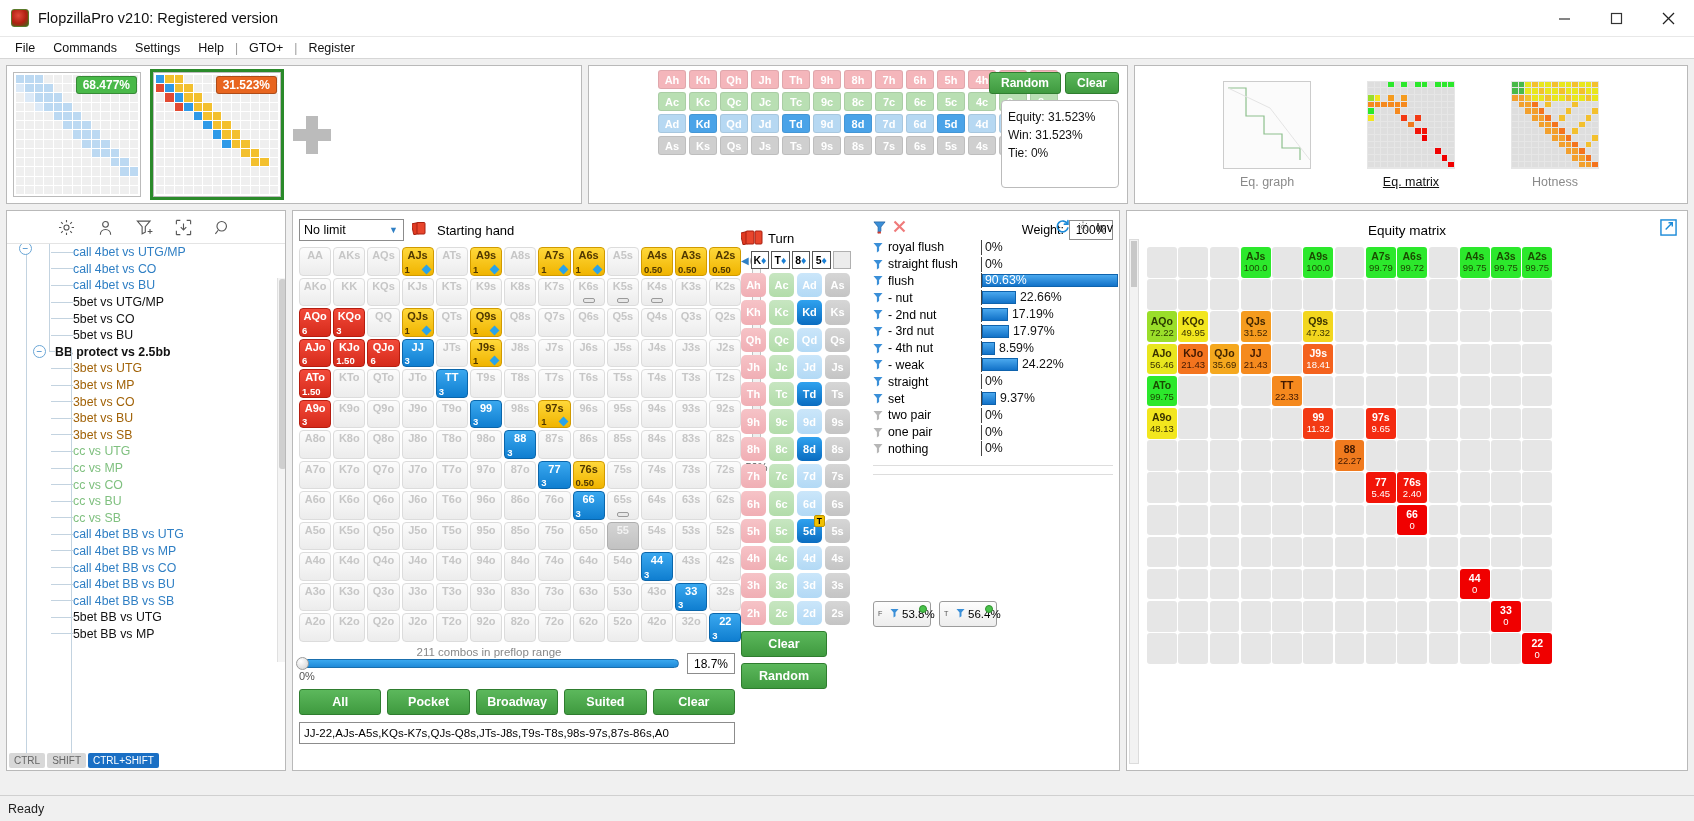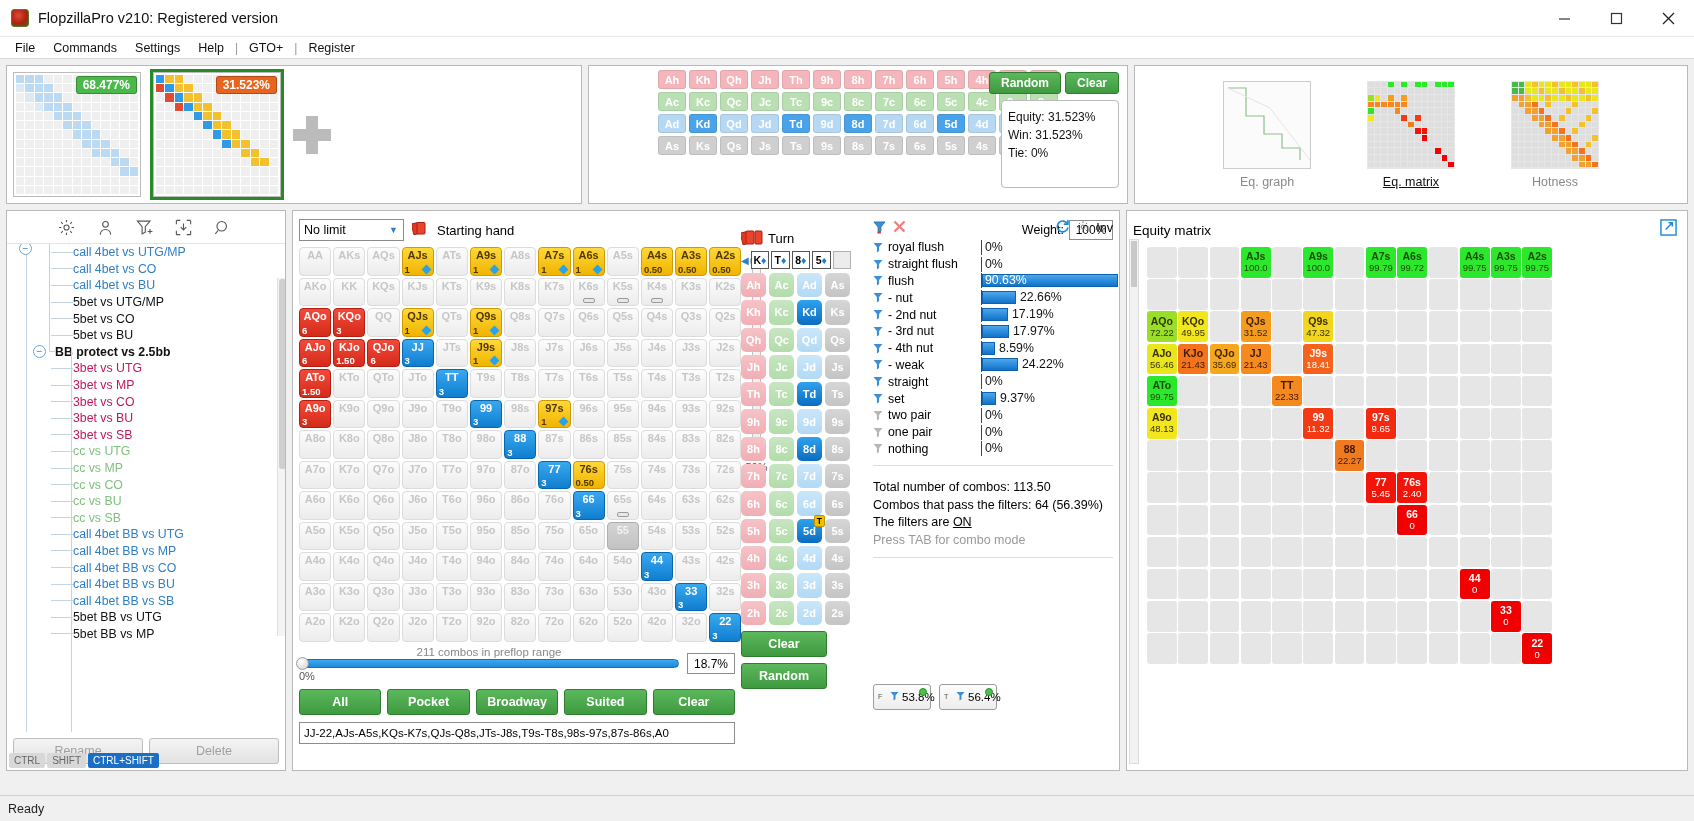--- a/index.html
+++ b/index.html
@@ -77,21 +77,21 @@
   
   .main { display:flex; gap:6px; padding:6px; height:573px; }
 
   
   .tree-panel { width:280px; background:#fff; border:1px solid #b9b9b9; position:relative; display:flex; flex-direction:column; }
   .tree-toolbar { height:33px; display:flex; align-items:center; gap:20px; padding-left:50px; border-bottom:1px solid #e4e4e4; }
   .tree-toolbar svg { display:block; }
   .tree-scroll { flex:1; overflow:hidden; position:relative; padding-left:2px; }
   .tree-row { height:16.6px; display:flex; align-items:center; font-size:12.3px; white-space:nowrap; }
   .tree-label { }
-  .t-blue { color:#2f7fc4; } .t-black { color:#111; } .t-red { color:#be185d; }
+  .t-blue { color:#2f7fc4; } .t-black { color:#111; } .t-red { color:#a16207; }
   .t-green { color:#7fc07f; } .t-bold { font-weight:bold; color:#111; }
   .tree-expander { width:13px; height:13px; border:1px solid #6aa6d6; border-radius:50%;
                    color:#2f7fc4; font-size:10px; display:inline-flex; align-items:center;
                    justify-content:center; background:#fff; margin-right:3px; line-height:1; }
   .tree-keys { position:absolute; left:2px; bottom:2px; display:flex; gap:2px; }
   .keycap { background:#d8d8d8; color:#666; font-size:10px; padding:2px 5px; border-radius:2px; }
   .keycap.hl { background:#1a6fc4; color:#fff; }
   .tree-btns { padding:6px; display:flex; flex-direction:column; gap:5px; }
   .tree-btn-row { display:flex; gap:6px; }
   .btn-green { flex:1; background:linear-gradient(#5cb85c,#3f9a3f); color:#fff; border:1px solid #2f7d2f;
@@ -190,21 +190,21 @@
   .stats .muted { color:#9a9a9a; }
   .hr { border-top:1px solid #ddd; margin:8px 0 7px; }
   .fbadge { width:58px; height:26px; border:1px solid #9c9c9c; border-radius:3px;
             background:linear-gradient(#fdfdfd,#ededed); display:flex; align-items:center;
             gap:3px; padding:0 4px; font-size:11.5px; position:relative; }
   .fbadge .dot { width:8px; height:8px; border-radius:50%; background:#49c24a;
                  position:absolute; right:3px; top:3px; border:1px solid #2f8f30; }
 
   
   .eqm-panel { flex:1; background:#fff; border:1px solid #b9b9b9; position:relative; padding:6px; }
-  .eqm-top { display:flex; align-items:center; position:relative; height:26px; }
+  .eqm-top { display:flex; align-items:center; justify-content:center; position:relative; height:26px; }
   .eqm-title { font-size:13.5px; }
   .eqm-expand { position:absolute; right:4px; top:2px; }
   .eqm-grid { display:grid; grid-template-columns:repeat(13,29.7px); grid-auto-rows:30.6px; gap:1.6px;
               margin:4px 0 0 14px; background:#fff; }
   .ecell { background:#e6e6e6; border-radius:3px; font-size:10.5px; font-weight:bold;
            display:flex; flex-direction:column; align-items:center; justify-content:center; line-height:12px; }
   .ecell .ev { font-weight:normal; font-size:9.5px; }
   .eqm-scroll { position:absolute; left:2px; top:28px; width:10px; bottom:6px; background:#f2f2f2; border:1px solid #dcdcdc; }
   .eqm-scroll-thumb { background:#c8c8c8; height:46px; margin:1px; }
 
@@ -1205,24 +1205,20 @@
         <div style="position: absolute; left: 42px; top: 0px; height: 108px; border-left: 1px solid rgb(195, 211, 224);"></div>
         <div style="position: absolute; left: 64px; top: 104px; bottom: 0px; border-left: 1px solid rgb(195, 211, 224);"></div>
         <span class="tree-expander" style="position: absolute; left: 12px; top: -2px;">−</span>
       </div>
     <div class="tree-keys">
       <div class="keycap">CTRL</div>
       <div class="keycap">SHIFT</div>
       <div class="keycap hl">CTRL+SHIFT</div>
     </div>
     <div class="tree-btns">
-      <div class="tree-btn-row">
-        <div class="btn-gray">Rename</div>
-        <div class="btn-gray">Delete</div>
-      </div>
     </div>
   </div>
 
   <div class="range-panel">
     <div class="rp-head">
       <div class="select">
         <span>No limit</span>
           <span class="caret">▼</span>
       </div>
       <span class="cards-icon">
@@ -2178,26 +2174,20 @@
                   <path d="M0.5 1h9l-3.4 4V9l-2.2 1.5V5z" fill="#b6b6b6"></path>
                 </svg></span>
               <span>nothing</span>
             </span>
             <span class="filt-bar-wrap">
               <span class="filt-val outside" style="left:3px">0%</span>
             </span>
           </div>
         </div>
       <div class="hr"></div>
-      <div class="stats">
-        <div>Total number of combos: 113.50</div>
-        <div>Combos that pass the filters: 64 (56.39%)</div>
-        <div>The filters are <u>ON</u></div>
-        <div class="muted">Press TAB for combo mode</div>
-      </div>
       <div class="hr"></div>
       <div style="display:flex; gap:8px; margin-top:126px;">
         <div class="fbadge">
           <span>
             <svg width="9" height="11" viewBox="0 0 10 12">
                 <text x="0" y="9" font-size="8" fill="#555" font-family="Liberation Sans">F</text>
               </svg>
           </span>
           <span>
             <svg width="9" height="10" viewBox="0 0 10 11">

